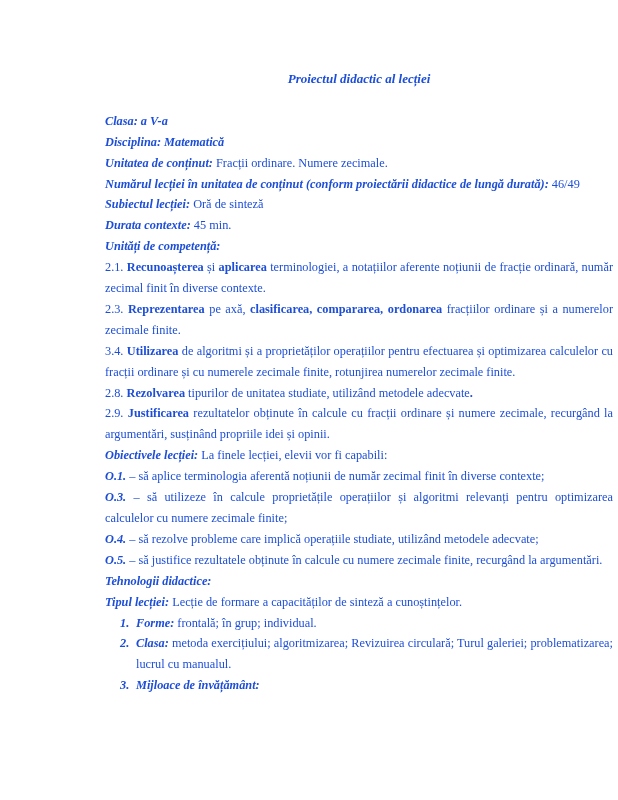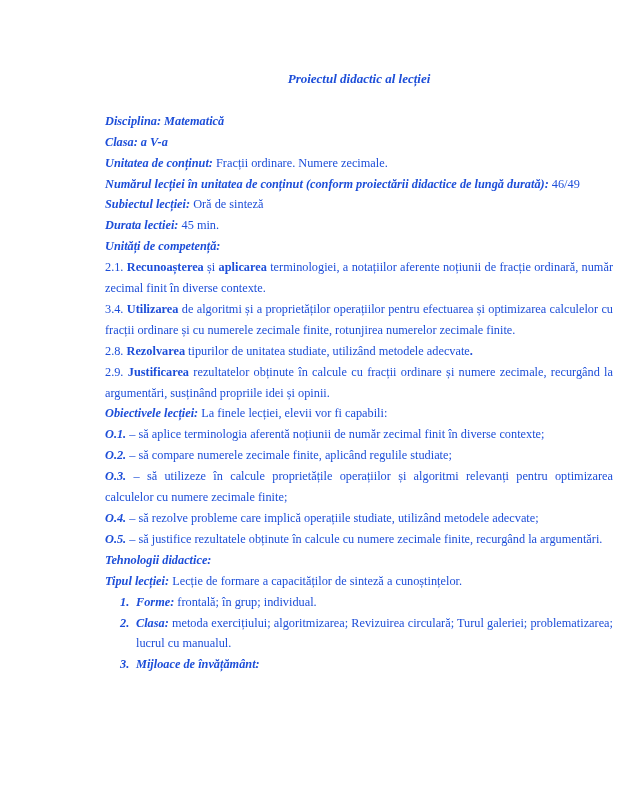--- a/index.html
+++ b/index.html
@@ -50,34 +50,34 @@
   .bold { font-weight: bold; }
   .italic { font-style: italic; }
 </style>
 </head>
 <body>
 
 <div class="page" style="color: #1d4ed8; background: rgb(255, 255, 255); margin-left: 48px;">
   <div class="inner">
     <h1 class="doc-title">Proiectul didactic al lecției</h1>
     <div>
+        <div class="para"><span class="bold italic">Clasa: a V-a</span></div>
         <div class="para"><span class="bold italic">Disciplina: Matematică</span></div>
-        <div class="para"><span class="bold italic">Clasa: a V-a</span></div>
         <div class="para"><span class="bold italic">Unitatea de conținut: </span><span>Fracții ordinare. Numere zecimale.</span></div>
         <div class="para"><span class="bold italic">Numărul lecției în unitatea de conținut (conform proiectării didactice de lungă durată): </span><span>46/49</span></div>
         <div class="para"><span class="bold italic">Subiectul lecției: </span><span>Oră de sinteză</span></div>
-        <div class="para"><span class="bold italic">Durata lectiei: </span><span>45 min.</span></div>
+        <div class="para"><span class="bold italic">Durata contexte: </span><span>45 min.</span></div>
         <div class="para"><span class="bold italic">Unități de competență:</span></div>
         <div class="para"><span>2.1. </span><span class="bold">Recunoașterea</span><span> și </span><span class="bold">aplicarea</span><span> terminologiei, a notațiilor aferente noțiunii de fracție ordinară, număr zecimal finit în diverse contexte.</span></div>
+        <div class="para"><span>2.3. </span><span class="bold">Reprezentarea</span><span> pe axă, </span><span class="bold">clasificarea, compararea, ordonarea</span><span> fracțiilor ordinare și a numerelor zecimale finite.</span></div>
         <div class="para"><span>3.4. </span><span class="bold">Utilizarea</span><span> de algoritmi și a proprietăților operațiilor pentru efectuarea și optimizarea calculelor cu fracții ordinare și cu numerele zecimale finite, rotunjirea numerelor zecimale finite.</span></div>
         <div class="para"><span>2.8. </span><span class="bold">Rezolvarea</span><span> tipurilor de unitatea studiate, utilizând metodele adecvate</span><span class="bold">.</span></div>
         <div class="para"><span>2.9. </span><span class="bold">Justificarea</span><span> rezultatelor obținute în calcule cu fracții ordinare și numere zecimale, recurgând la argumentări, susținând propriile idei și opinii.</span></div>
         <div class="para"><span class="bold italic">Obiectivele lecției: </span><span>La finele lecției, elevii vor fi capabili:</span></div>
         <div class="para"><span class="bold italic">O.1.</span><span> – să aplice terminologia aferentă noțiunii de număr zecimal finit în diverse contexte;</span></div>
-        <div class="para"><span class="bold italic">O.2.</span><span> – să compare numerele zecimale finite, aplicând regulile studiate;</span></div>
         <div class="para"><span class="bold italic">O.3.</span><span> – să utilizeze în calcule proprietățile operațiilor și algoritmi relevanți pentru optimizarea calculelor cu numere zecimale finite;</span></div>
         <div class="para"><span class="bold italic">O.4.</span><span> – să rezolve probleme care implică operațiile studiate, utilizând metodele adecvate;</span></div>
         <div class="para"><span class="bold italic">O.5.</span><span> – să justifice rezultatele obținute în calcule cu numere zecimale finite, recurgând la argumentări.</span></div>
         <div class="para"><span class="bold italic">Tehnologii didactice:</span></div>
         <div class="para"><span class="bold italic">Tipul lecției: </span><span>Lecție de formare a capacităților de sinteză a cunoștințelor.</span></div>
         <div class="li-item"><span class="li-num">1.</span><span class="bold italic">Forme: </span><span>frontală;  în grup; individual.</span></div>
         <div class="li-item"><span class="li-num">2.</span><span class="bold italic">Clasa: </span><span>metoda exercițiului;  algoritmizarea; Revizuirea circulară; Turul galeriei; problematizarea;  lucrul cu manualul.</span></div>
         <div class="li-item"><span class="li-num">3.</span><span class="bold italic">Mijloace de învățământ:</span></div>
       </div>
   </div>

